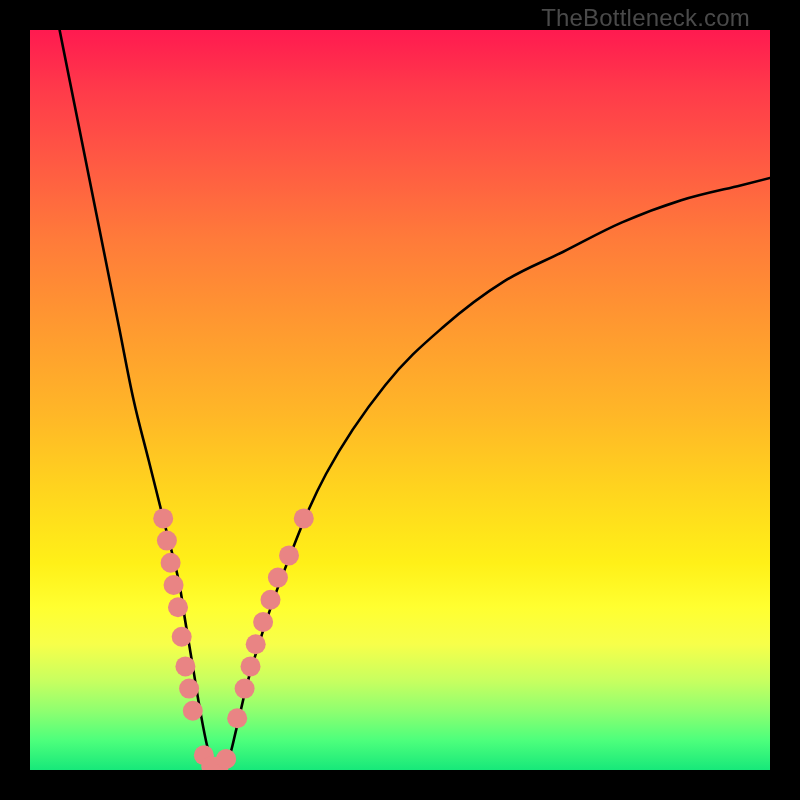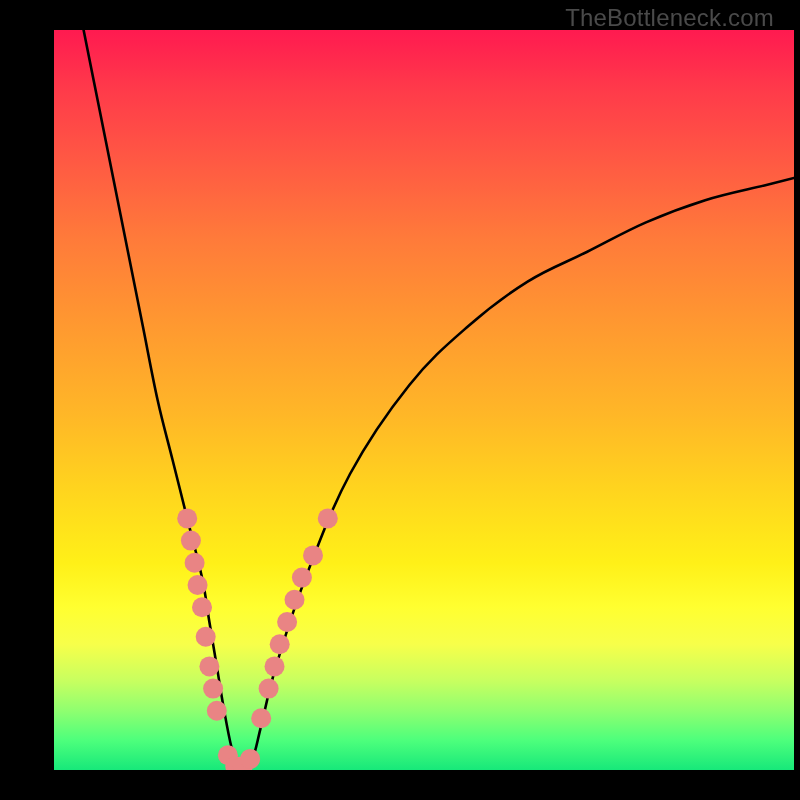--- a/index.html
+++ b/index.html
@@ -11,21 +11,20 @@
     background: #000;
     font-family: Arial, Helvetica, sans-serif;
   }
   .frame {
     position: absolute;
     left: 0;
     top: 0;
     width: 762px;
     height: 800px;
     background: #000;
-    margin-left: 24px;
   }
   .plot {
     position: absolute;
     left: 30px;
     top: 30px;
     width: 740px;
     height: 740px;
     background: linear-gradient(to bottom,
       #ff1a50 0%,
       #ff3a4a 8%,

